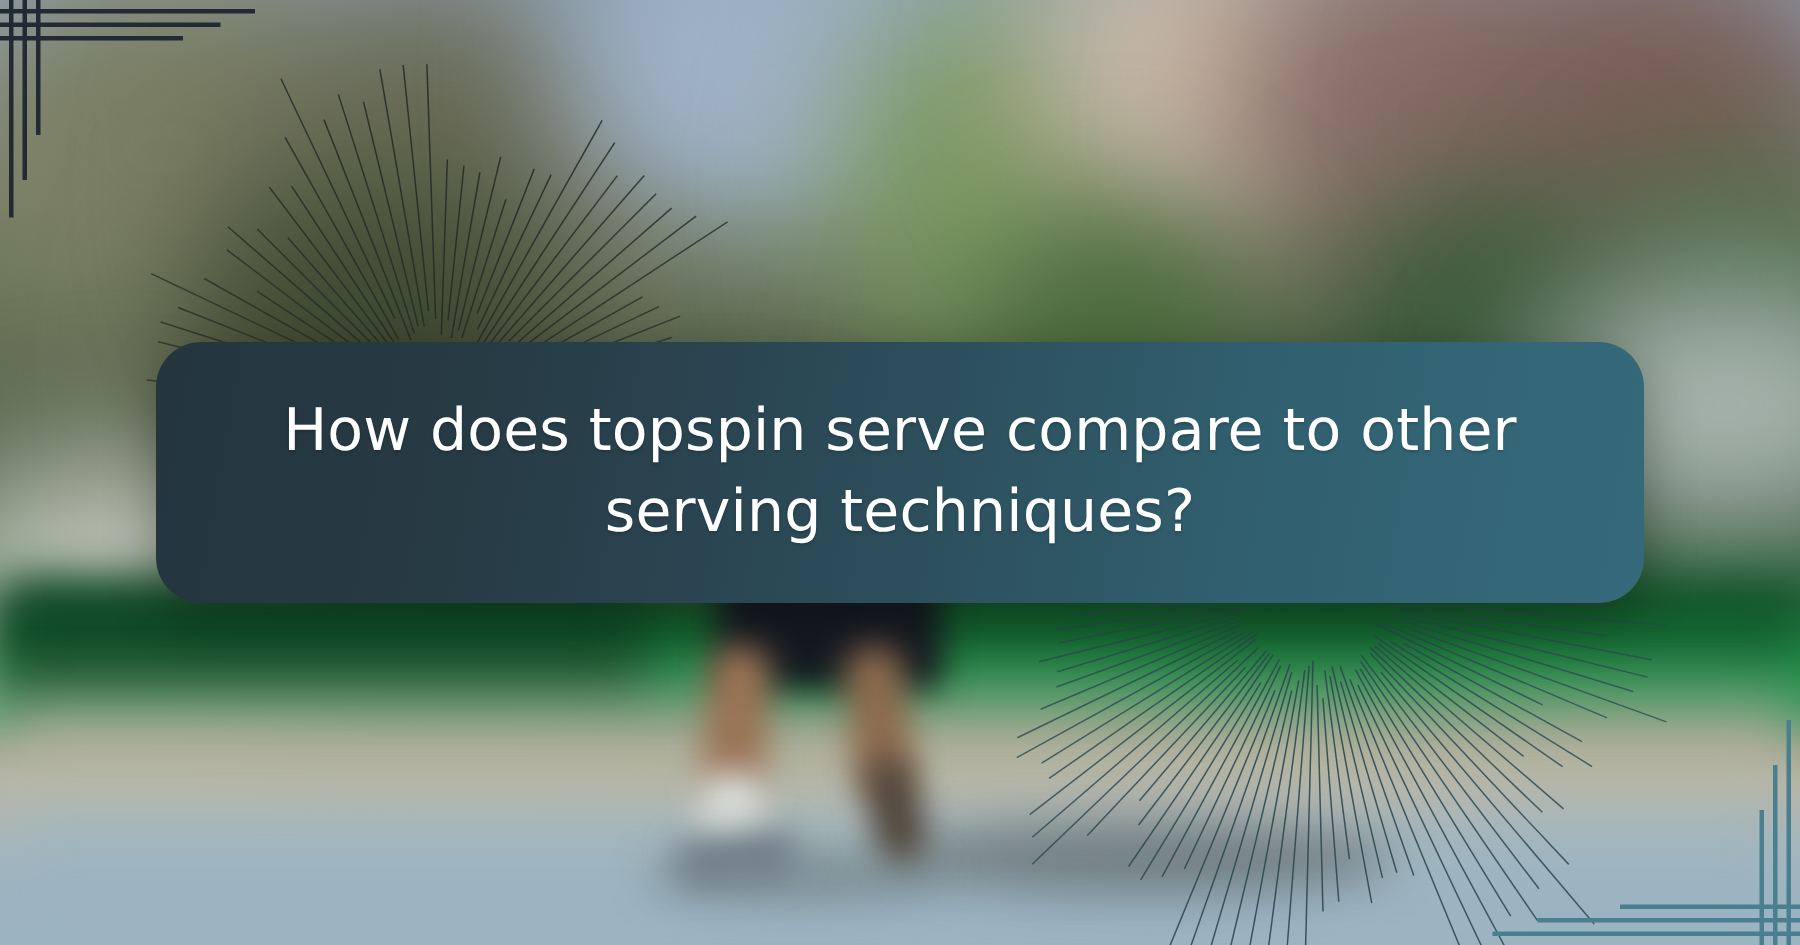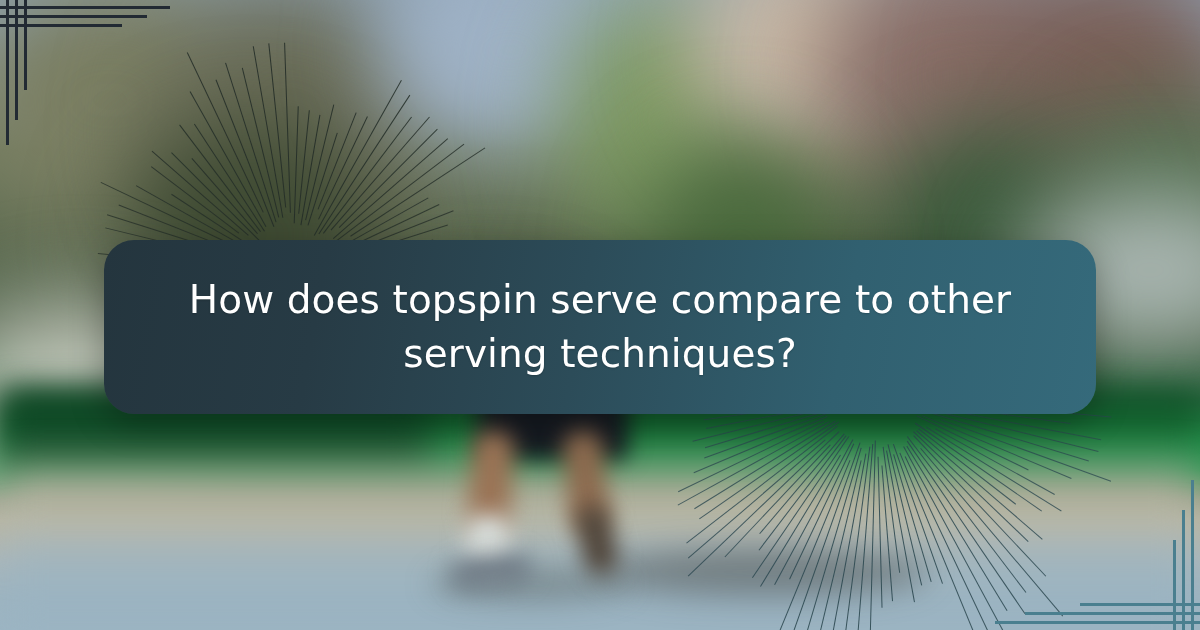--- a/index.html
+++ b/index.html
@@ -120,21 +120,21 @@
     left:104px; top:228px;
     width:992px; height:174px;
     border-radius:30px;
     background:linear-gradient(100deg,
         #24353e 0%,
         #273b45 22%,
         #2c4c59 48%,
         #316070 74%,
         #356a7b 100%);
     box-shadow:0 10px 34px rgba(0,0,0,.30);
-    display:flex; align-items:center; justify-content:center;margin-top:12px;
+    display:flex; align-items:center; justify-content:center;
   }
   #card-text{
     width:860px;
     text-align:center;
     color:#ffffff;
     font-size:39px;
     line-height:1.38;
     font-weight:400;
     letter-spacing:.1px;
     text-shadow:0 1px 2px rgba(0,0,0,.18);

